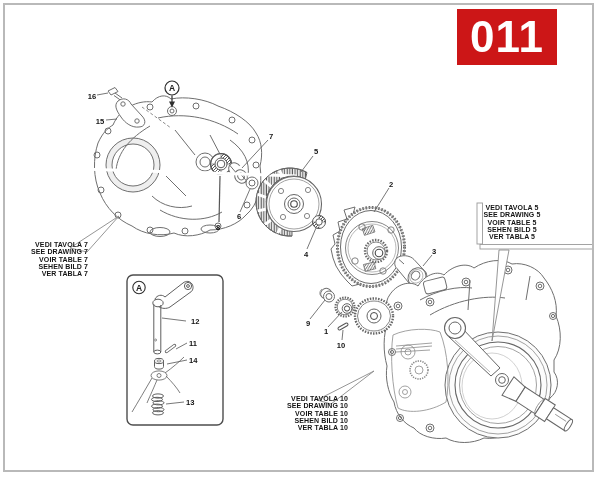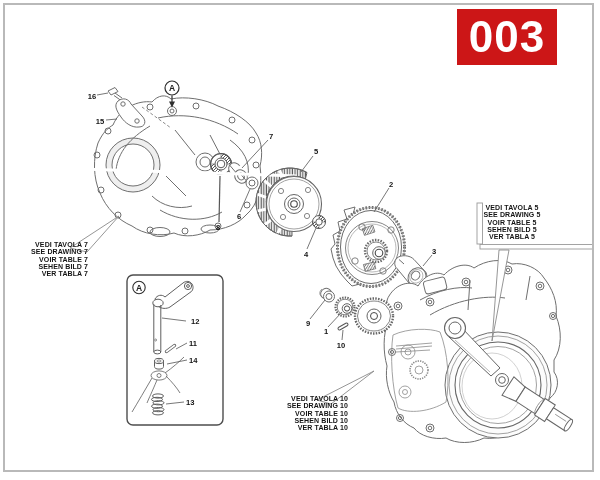--- a/index.html
+++ b/index.html
@@ -385,17 +385,17 @@
   </div>
   <div id="refbox-10" class="refbox right">
     <div>VEDI TAVOLA 10</div>
     <div>SEE DRAWING 10</div>
     <div>VOIR TABLE 10</div>
     <div>SEHEN BILD 10</div>
     <div>VER TABLA 10</div>
   </div>
 
   <div class="badge" title="011" style="background: rgb(204, 22, 23); color: rgb(255, 255, 255);">
-    <span>003</span>
+    <span>011</span>
   </div>
 
   <div class="frame" style="border-color: rgb(185, 185, 185);"></div>
 </div>
 
 </body></html>

